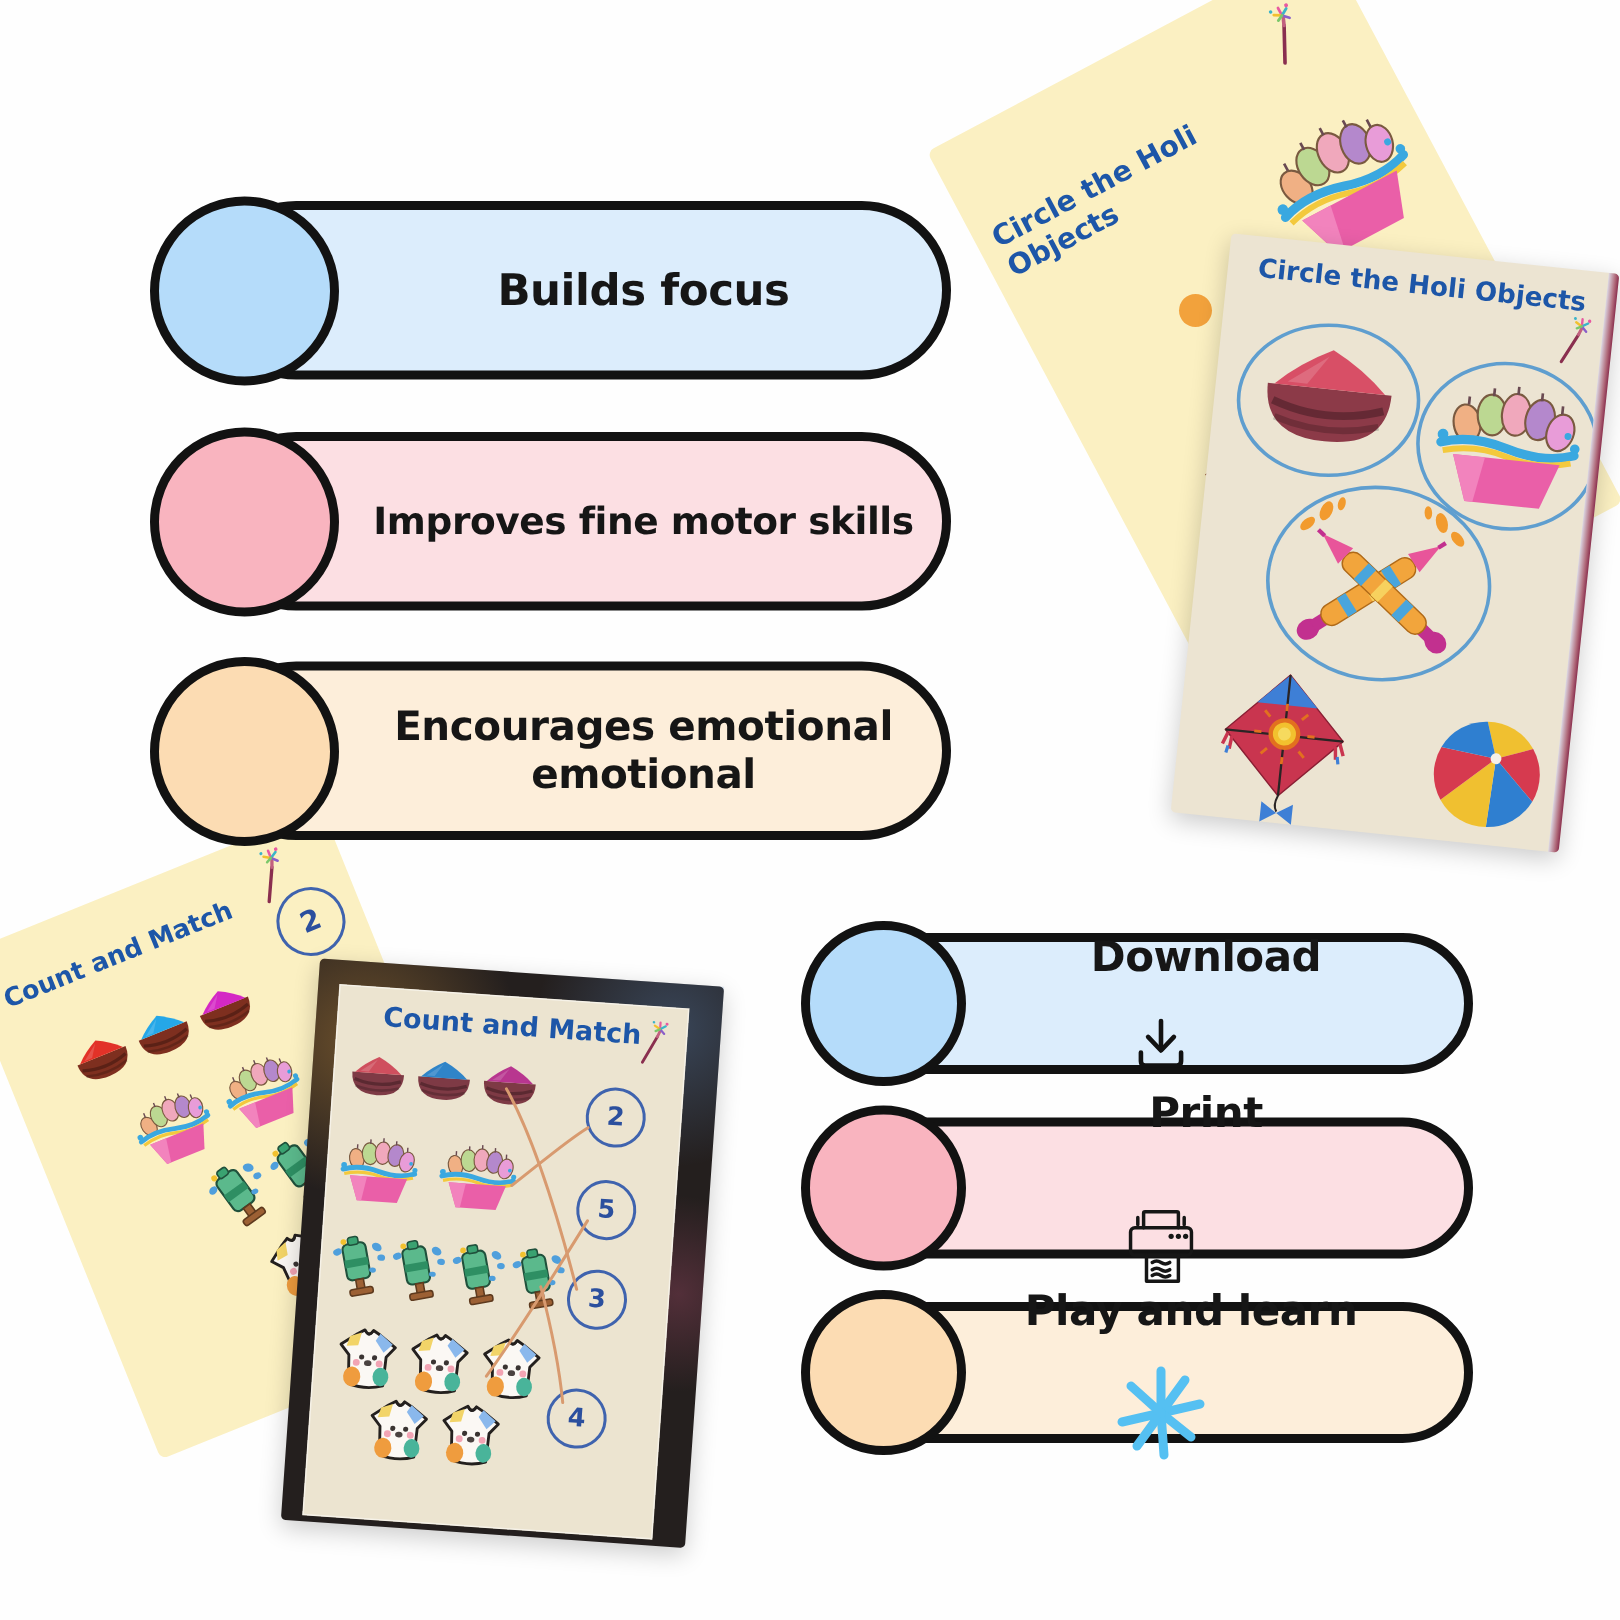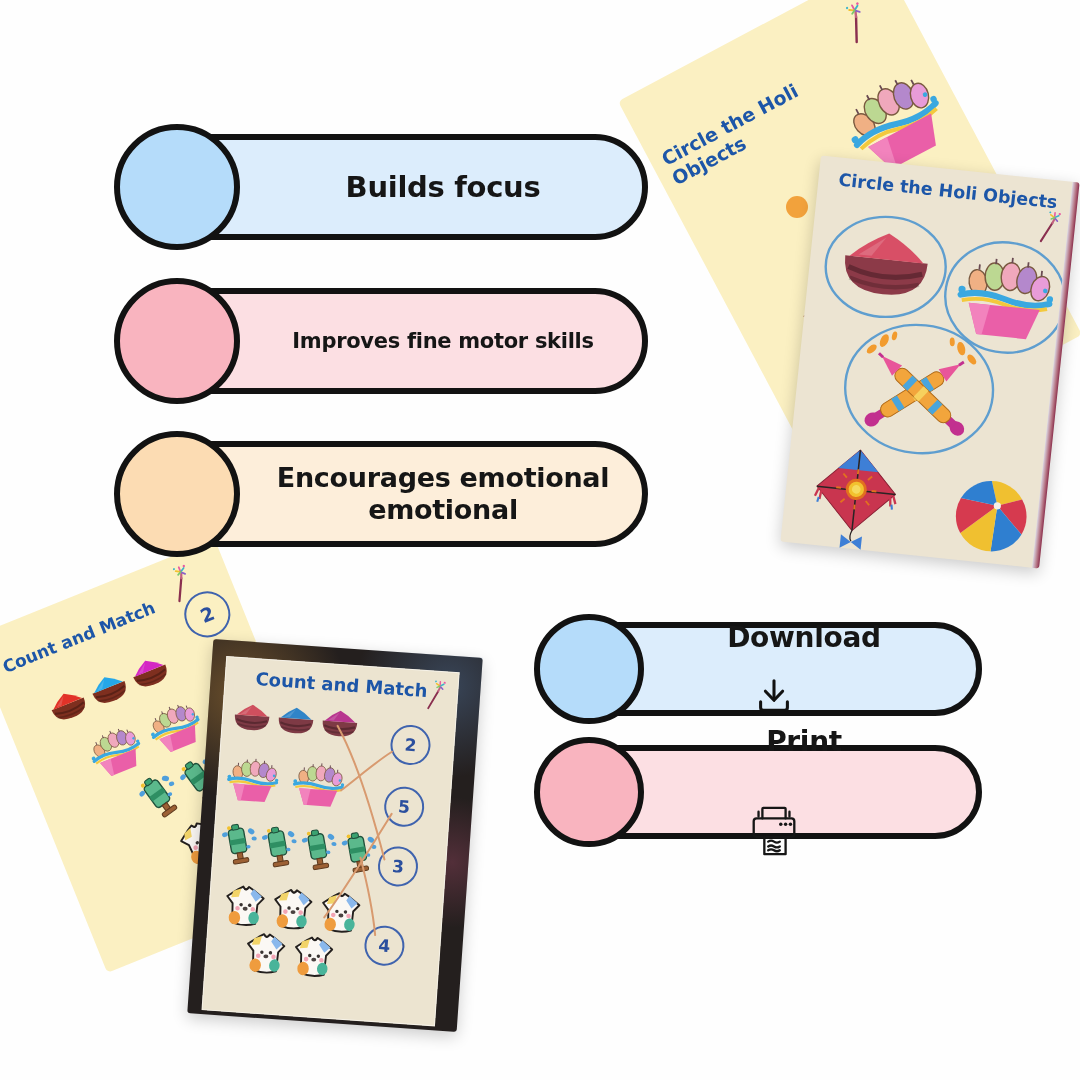--- a/index.html
+++ b/index.html
@@ -5,26 +5,26 @@
   html,body{margin:0;padding:0;background:#fff;}
   .canvas{position:relative;width:1080px;height:1080px;overflow:hidden;background:#fefefe;
           font-family:"DejaVu Sans",sans-serif;color:#161616;}
 
   
   .theme-blue{--knob:#b5dcfa;--body:#dcedfc;}
   .theme-pink{--knob:#f9b4bf;--body:#fcdfe3;}
   .theme-peach{--knob:#fcdcb3;--body:#fdeeda;}
 
   
-  .feature{position:absolute;left:124px;width:524px;height:106px;z-index:5;}
+  .feature{position:absolute;left:110px;width:524px;height:119px;z-index:5;}
   .fpill{position:absolute;left:28px;right:0;top:0;bottom:0;background:var(--body);
          border:6px solid #121212;border-radius:60px;box-sizing:border-box;
          display:flex;align-items:center;justify-content:center;}
   .ftext{font-weight:bold;font-size:29px;text-align:center;padding-left:86px;line-height:1.18;letter-spacing:-.3px;}
-  .f2 .ftext{font-size:21px;}
+  .f2 .ftext{font-size:25px;}
   .f3 .ftext{font-size:27px;}
   .fknob{position:absolute;left:-10px;top:50%;transform:translateY(-50%);width:126px;height:126px;
          border-radius:50%;background:var(--knob);border:6px solid #121212;box-sizing:border-box;}
 
   
   .action{position:absolute;left:540px;width:442px;height:94px;z-index:5;cursor:pointer;}
   .apill{position:absolute;left:26px;right:0;top:0;bottom:0;background:var(--body);
          border:6px solid #121212;border-radius:52px;box-sizing:border-box;
          display:flex;align-items:center;justify-content:center;gap:20px;flex-direction:column;}
   .atext{font-weight:bold;font-size:28px;letter-spacing:-.3px;padding-left:60px;}
@@ -415,14 +415,32 @@
           <path d="M24,41 Q27,39 30,41 Q33,43 36,41 M24,46 Q27,44 30,46 Q33,48 36,46 M24,50 Q27,48 30,50 Q33,52 36,50"></path>
         </g>
         <circle cx="37" cy="23" r="1.8" fill="#161616"></circle>
           <circle cx="42" cy="23" r="1.8" fill="#161616"></circle>
           <circle cx="47" cy="23" r="1.8" fill="#161616"></circle>
       </svg>
     </div>
     <div class="aknob"></div>
   </div>
 
+  <div class="action theme-peach" style="top:868px">
+    <div class="apill">
+      <span class="atext" style="padding-left:40px">Play and learn</span>
+      <svg class="aicon" width="64" height="64" viewBox="0 0 64 64">
+        <g stroke="#55c0f2" stroke-width="6" stroke-linecap="round">
+          <path d="M32,32 L32,4"></path>
+            <path d="M32,32 L48,10"></path>
+            <path d="M32,32 L58,26"></path>
+          <path d="M32,32 L52,48"></path>
+            <path d="M32,32 L34,60"></path>
+            <path d="M32,32 L16,54"></path>
+          <path d="M32,32 L6,38"></path>
+            <path d="M32,32 L12,14"></path>
+        </g>
+      </svg>
+    </div>
+    <div class="aknob"></div>
+  </div>
 
 </div>
 
 </body></html>

